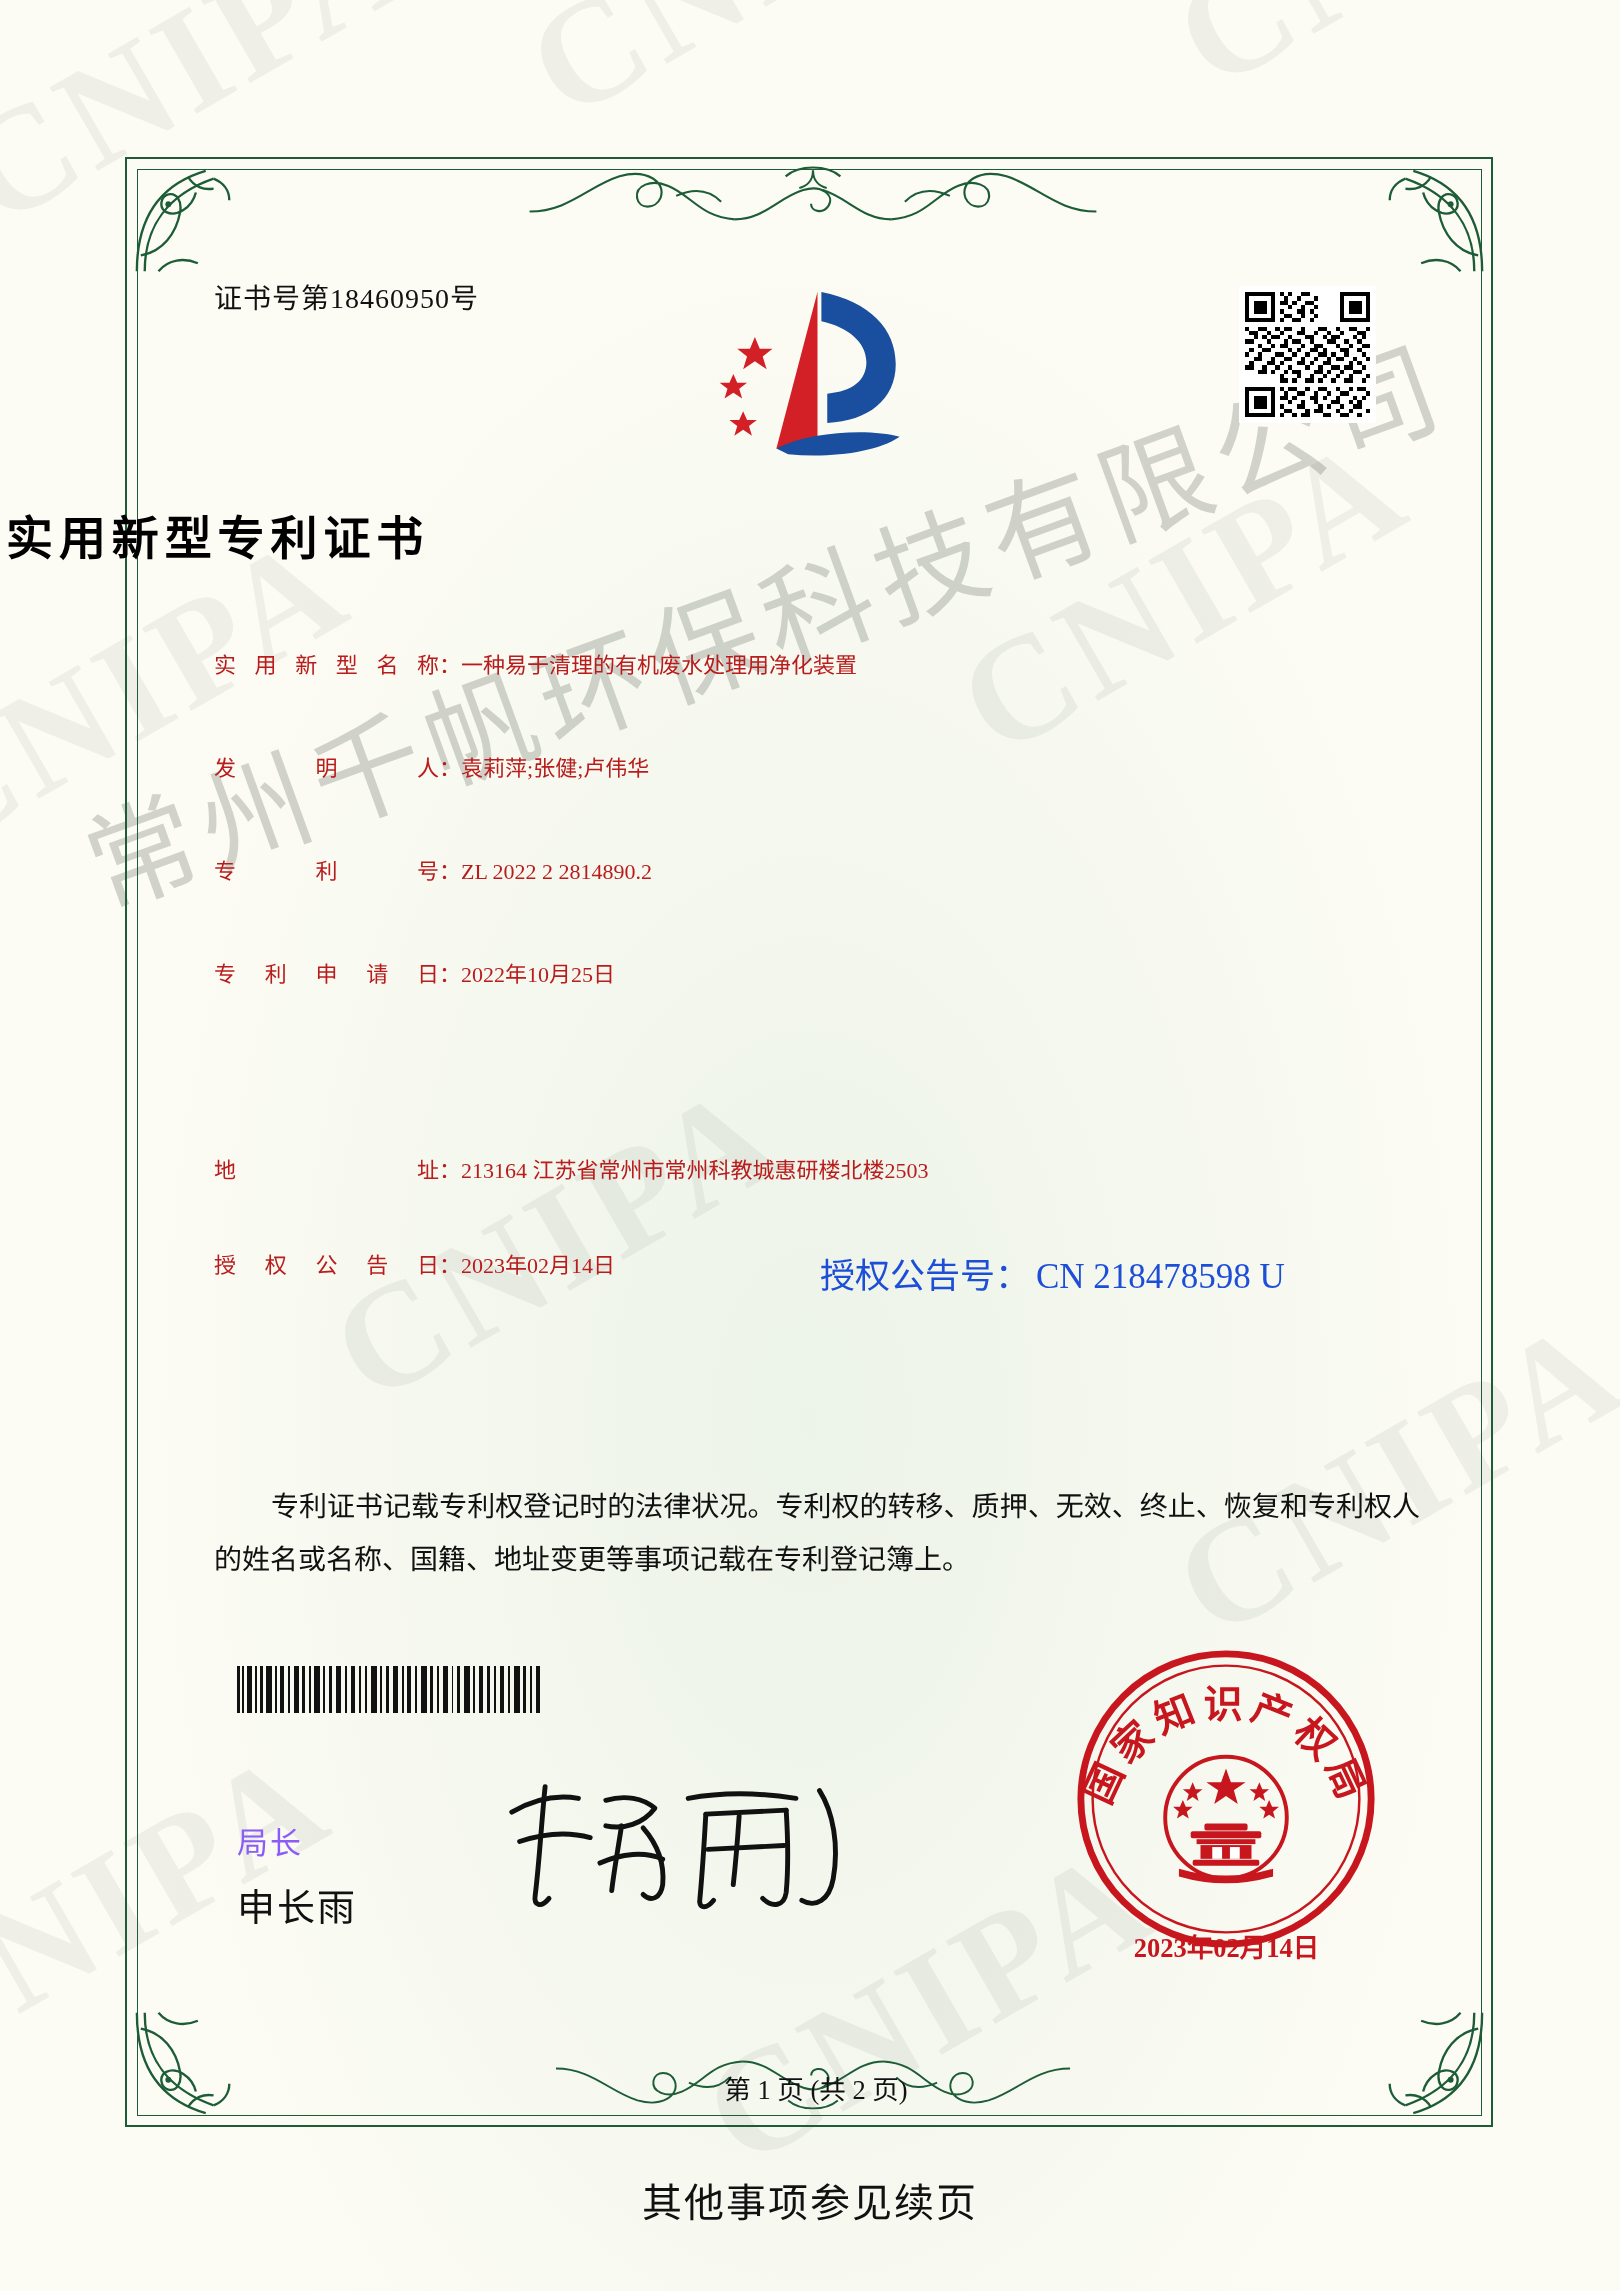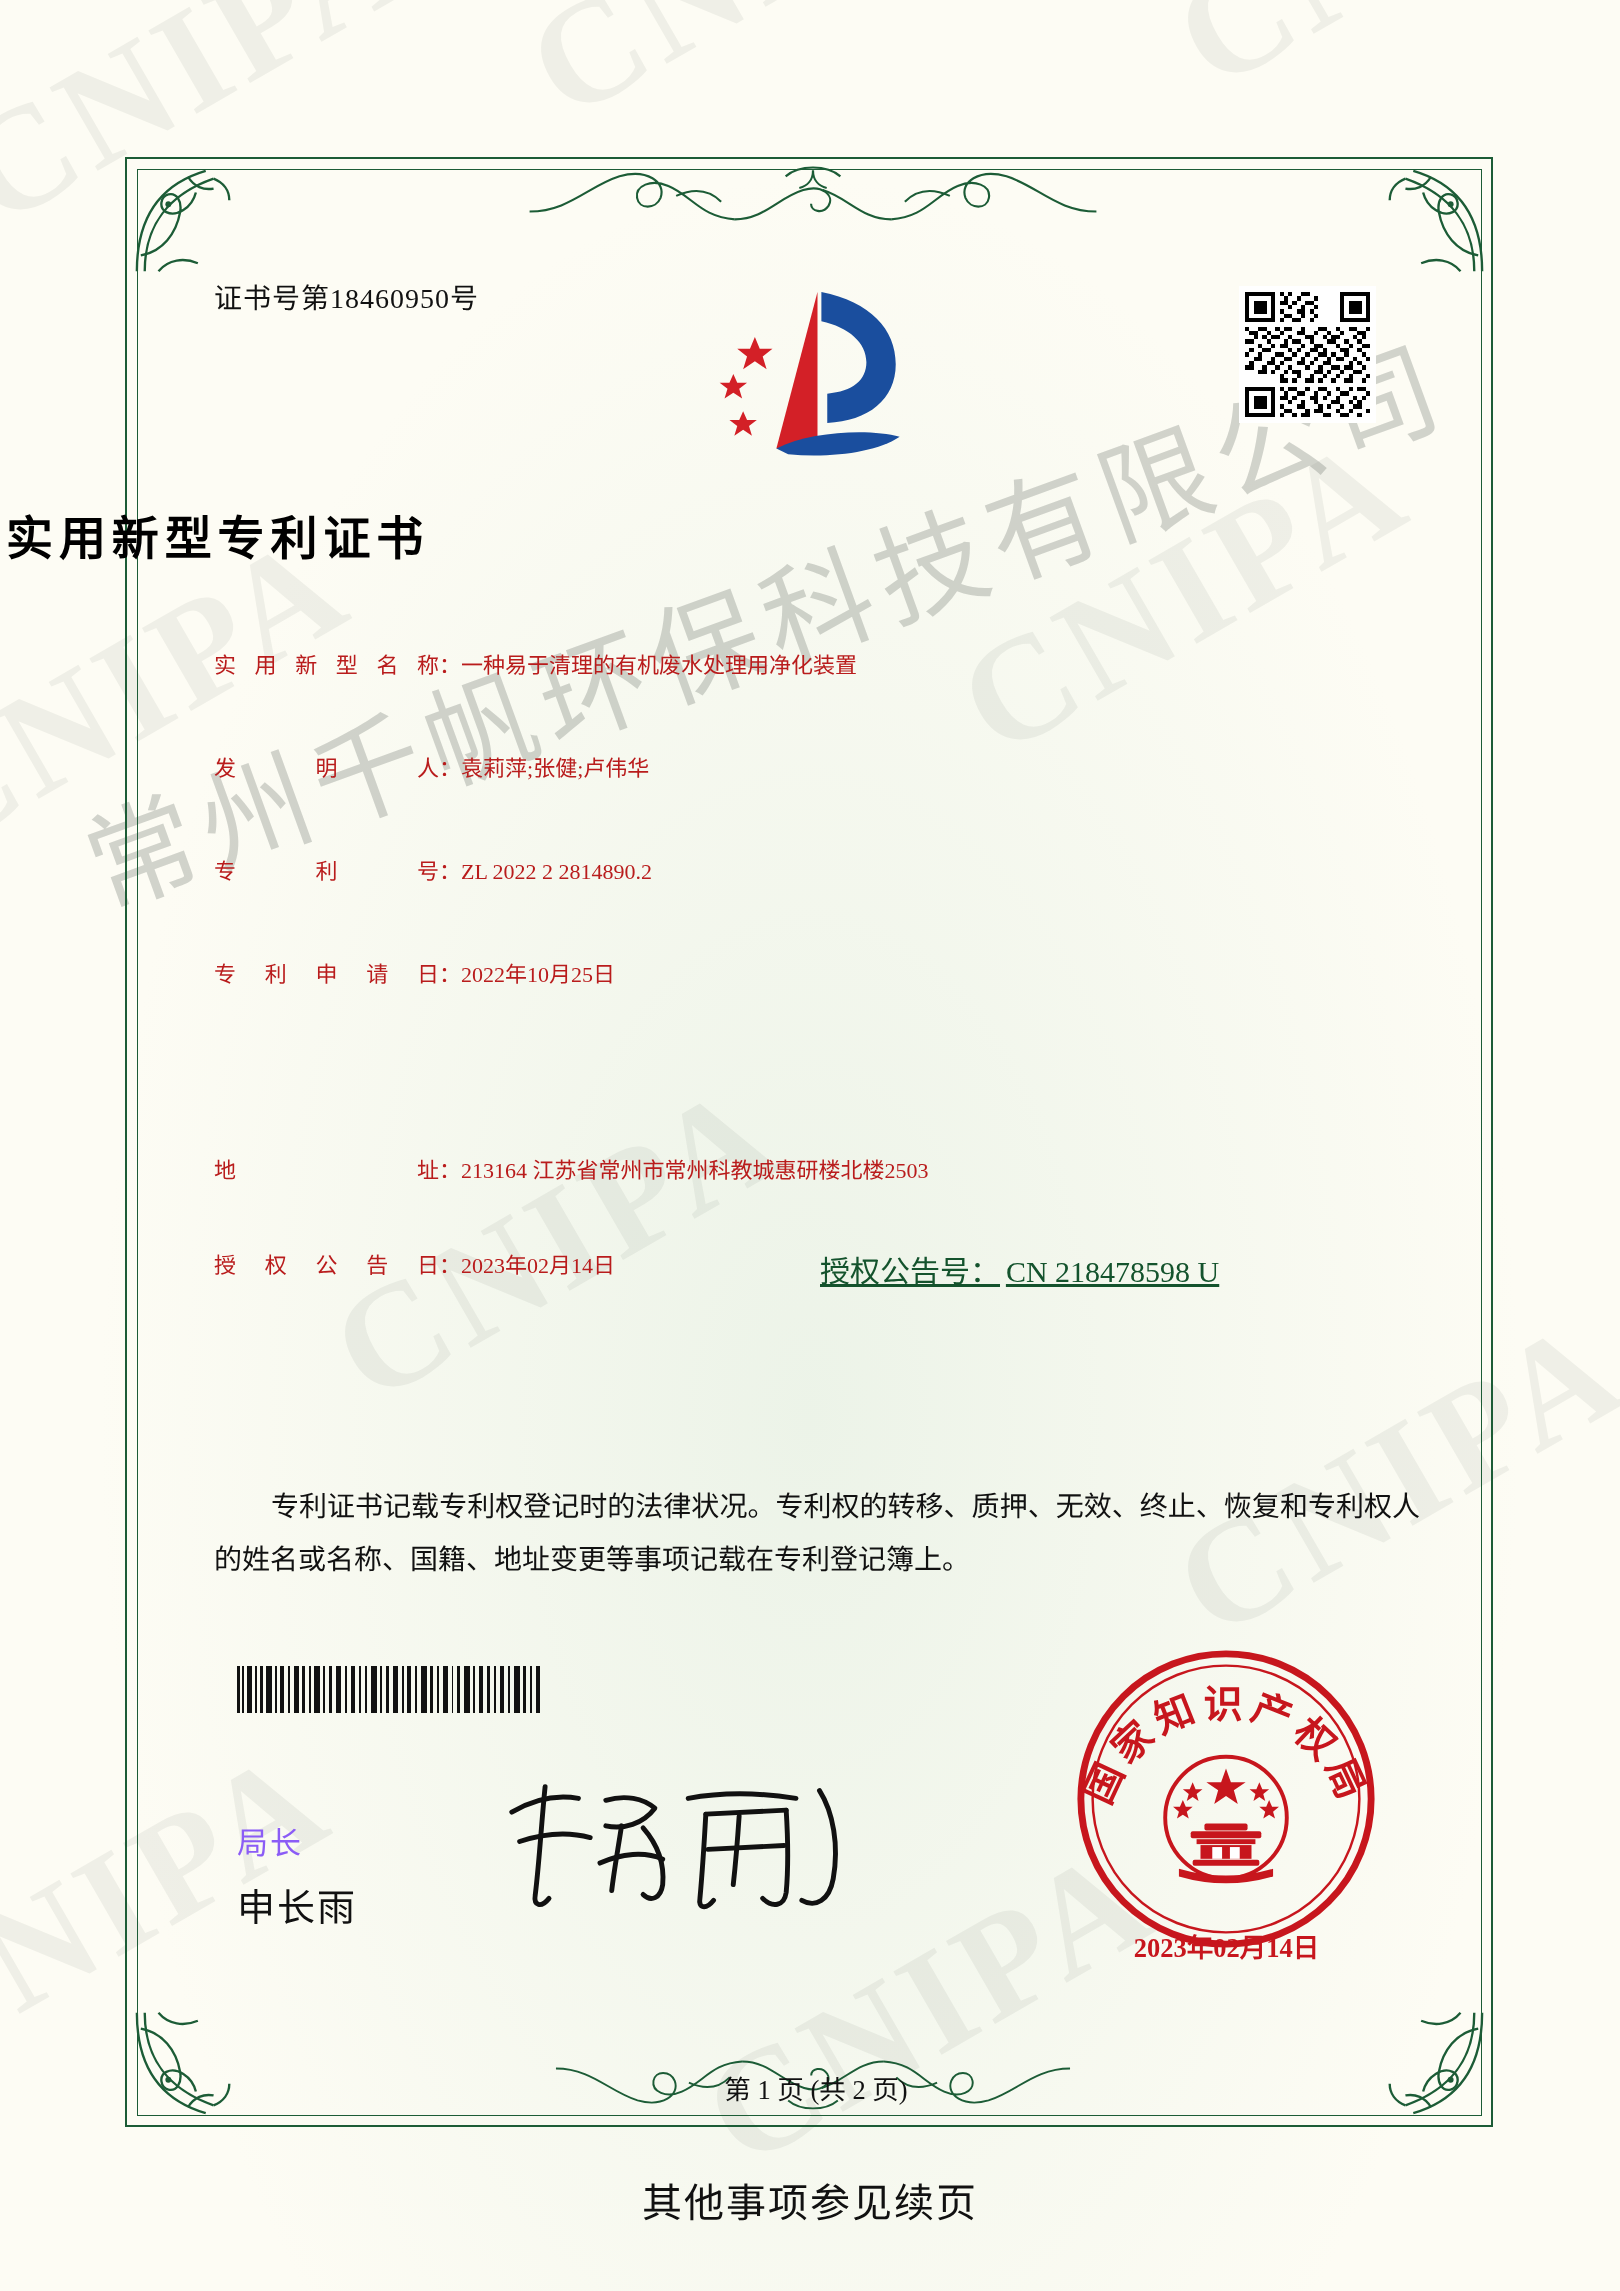--- a/index.html
+++ b/index.html
@@ -102,21 +102,21 @@
   .field .val{display:inline-block;}
   .lbl-spread-5{width:225px;display:inline-block;text-align:justify;text-align-last:justify;}
 
   .f1{top:647px;}
   .f2{top:750px;}
   .f3{top:853px;}
   .f4{top:956px;}
   .f5{top:1059px;}
   .f6{top:1152px;}
   .f7{top:1247px;}
-  .f7b{position:absolute;left:814px;top:1247px;font-size:30px;color:#14532d;white-space:nowrap;text-decoration:underline;}
+  .f7b{position:absolute;left:814px;top:1247px;font-size:35px;color:#1d4ed8;white-space:nowrap;}
 
   .para{
     position:absolute;left:208px;width:1206px;
     font-size:28px;line-height:53px;color:#111;
     text-align:justify;
   }
   .para.p1{top:1321px;text-indent:57px;}
   .para.p2{top:1480px;text-indent:57px;}
 
   .barcode{

